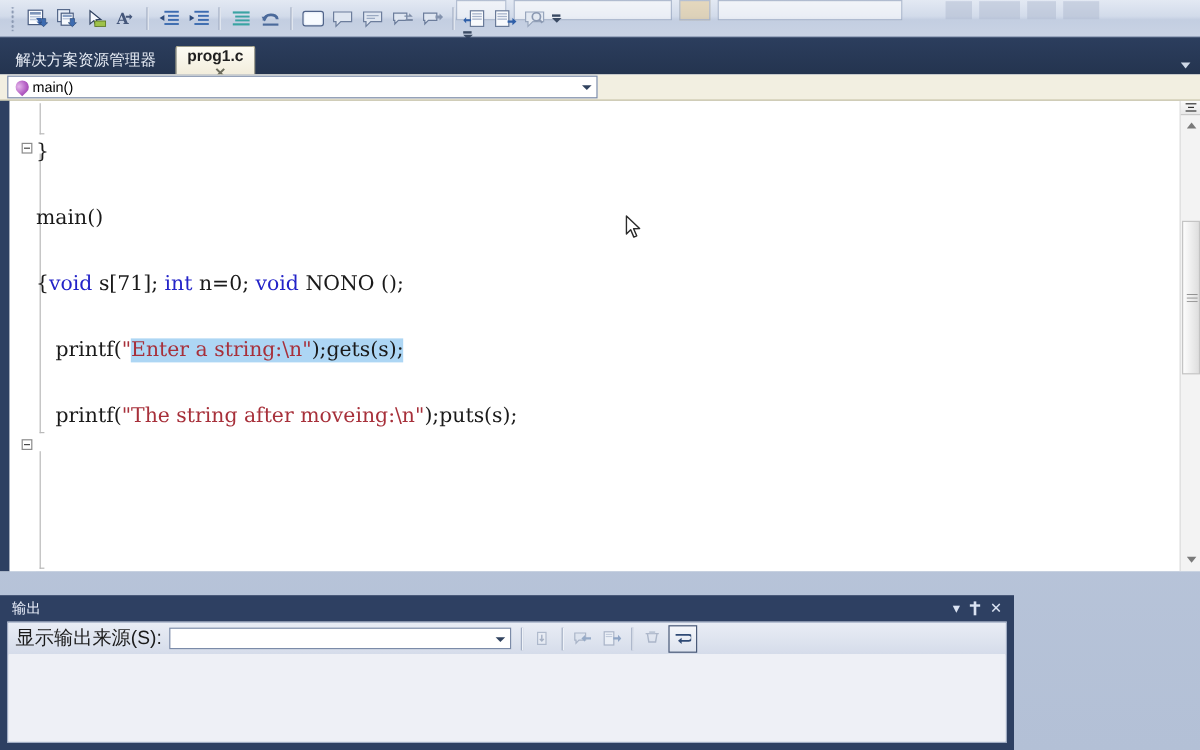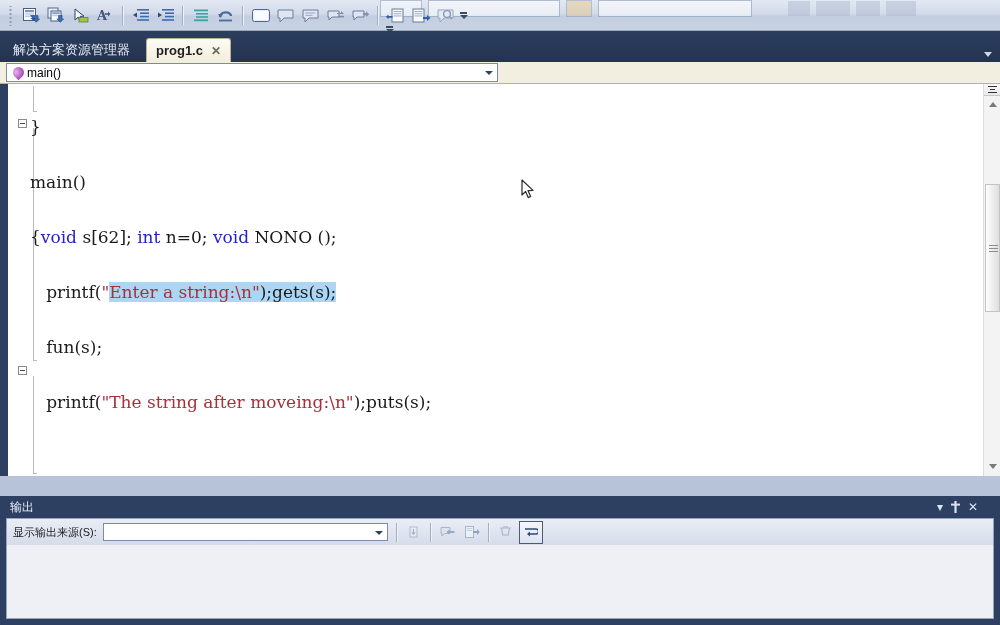--- a/index.html
+++ b/index.html
@@ -200,41 +200,41 @@
     border:1px solid #c4c4c4; box-sizing:border-box;
   }
   #hthumb .grip3 {
     position:absolute;left:412px;top:3px;width:7px;height:8px;
     background-image: linear-gradient(to right,#8d8d8d 1px, transparent 1px);
     background-size: 3px 8px;
   }
 
   
   #outputpane {
-    position:absolute; left:0; top:496px; width:1000px; height:129px;
+    position:absolute; left:0; top:496px; width:845px; height:129px;
     box-sizing:border-box;
     background:#2e4062;
-    padding:0 18px 6px 6px;
+    padding:0 6px 6px 6px;
   }
   #output-title {
     height:22px; display:flex; align-items:center;
     color:#e9eefa; font-size:12px; padding-left:4px;
   }
   .title-btns { margin-left:auto; display:flex; align-items:center; gap:8px; padding-right:4px; }
   .tb-ico { color:#dbe3f2; font-size:12px; line-height:1; }
   #output-body {
     position:absolute; left:6px; top:22px; right:6px; bottom:6px;
     background:#eef0f6; border:1px solid #97a4be; box-sizing:border-box;
   }
   #output-toolbar {
     height:26px; display:flex; align-items:center;
     background: linear-gradient(to bottom,#e9edf5,#d5dcea);
     border-bottom:1px solid #aab5c9; padding-left:6px;
   }
-  #output-toolbar .lbl { font-size:11px; color:#1b1b1b; margin-right:6px; }
+  #output-toolbar .lbl { font-size:16px; color:#1b1b1b; margin-right:6px; }
   #srccombo {
     width:285px; height:18px; background:#fff; border:1px solid #7b8ba8;
     position:relative; box-sizing:border-box;
   }
   #srccombo .arrow {
     position:absolute; right:4px; top:7px; width:0;height:0;
     border-left:4px solid transparent;border-right:4px solid transparent;border-top:4px solid #30425e;
   }
   .obtn { width:22px;height:21px;display:flex;align-items:center;justify-content:center;margin:0 1px; }
   .obtn.framed { border:1px solid #4a5a78; background:linear-gradient(#f4f6fa,#dde3ee); }
@@ -420,21 +420,21 @@
     <div class="tb-overflow" style="position:absolute;left:384px;top:18px;">
       <div class="bar"></div>
         <div class="tri"></div>
     </div>
   </div>
 
   <div id="tabstrip">
     <div class="tab inactive" style="left:4px;">
       <span>解决方案资源管理器</span>
     </div>
-    <div class="tab active" style="left:146px;">
+    <div class="tab active" style="left:146px;flex-direction:column;">
       <span>prog1.c</span>
       <span class="tabclose">✕</span>
     </div>
     <div class="tabstrip-arrow"></div>
   </div>
 
   <div id="navbar">
     <div class="navcombo" style="width:492px; margin-left:6px;">
       <span class="method-icon"></span>
       <span style="font-size:12px">main()</span>
@@ -451,23 +451,22 @@
         <div class="collapse" style="left:10px; top:282px;"></div>
       </div>
 
       <div class="vguide" style="left:25px; top:2px; height:26px;"></div>
       <div class="vguide" style="left:25px; top:44px; height:233px;"></div>
       <div class="vguide" style="left:25px; top:292px; height:98px;"></div>
 
       <div id="codearea">
 <div class="line"><span>}</span></div>
 <div class="line"><span>main()</span></div>
-<div class="line"><span>{</span><span class="kw">void</span><span> s[62]; </span><span class="kw">int</span><span> n=0; </span><span class="kw">void</span><span> NONO ();</span></div>
+<div class="line"><span>{</span><span class="kw">void</span><span> s[71]; </span><span class="kw">int</span><span> n=0; </span><span class="kw">void</span><span> NONO ();</span></div>
 <div class="line"><span>   printf(</span><span class="str">"</span><span class="str sel">Enter a string:\n"</span><span class="sel">);gets(s);</span></div>
-<div class="line"><span>   fun(s);</span></div>
 <div class="line"><span>   printf(</span><span class="str">"The string after moveing:\n"</span><span>);puts(s);</span></div>
 
 
 
 
 
 
 
       </div>
 

